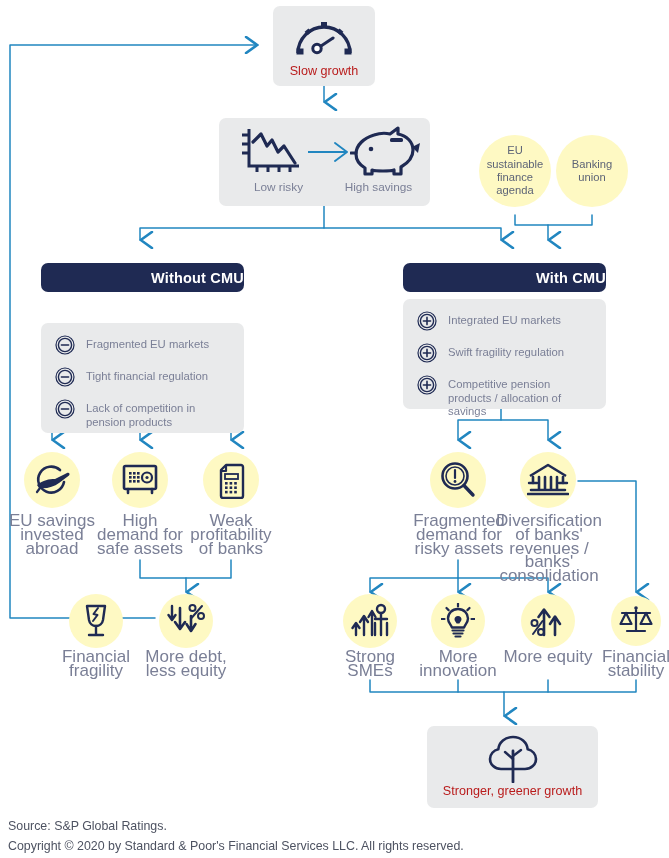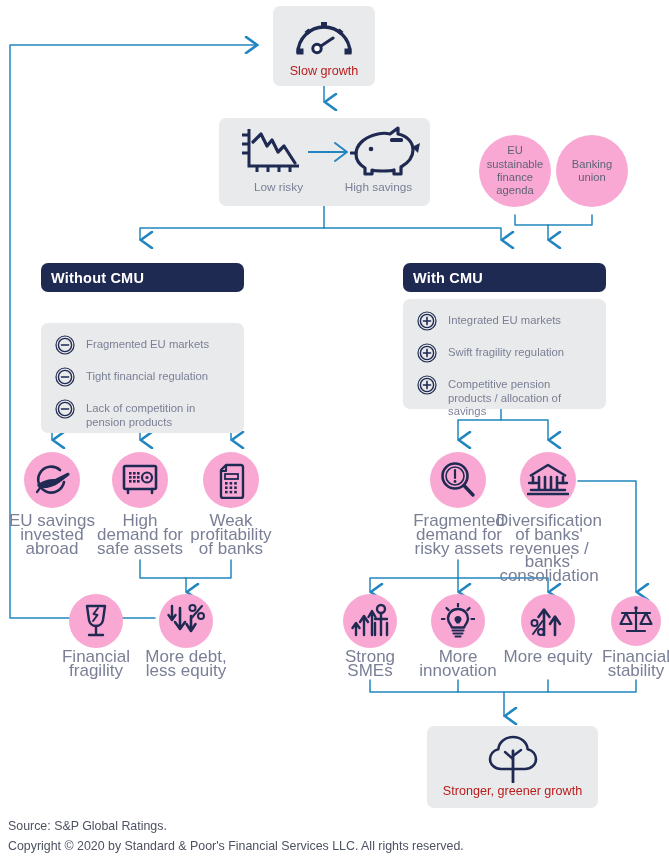--- a/index.html
+++ b/index.html
@@ -14,38 +14,38 @@
 
   .node{position:absolute;box-sizing:border-box;}
 
   
   .greybox{background:#e9eaeb;border-radius:7px;}
 
   
   .hdr{
     background:#1f2a53;border-radius:7px;color:#ffffff;
     font-weight:bold;font-size:14.5px;letter-spacing:.2px;
-    display:flex;align-items:center;justify-content:flex-start;padding-left:10px;
+    display:flex;align-items:center;justify-content:flex-end;
   }
 
   
   .blist{padding:13px 12px 12px 14px;}
   .brow{display:flex;align-items:flex-start;margin-bottom:13px;}
   .brow:last-child{margin-bottom:0;}
   .bico{width:20px;height:20px;flex:0 0 20px;margin-right:11px;margin-top:-1px;}
   .btxt{color:#7a7f96;font-size:11.3px;line-height:13.6px;padding-top:2px;}
 
   
   .cap{
     position:absolute;text-align:center;color:#7a7f96;
     font-size:17px;line-height:13.8px;
   }
 
   
-  .circ{position:absolute;border-radius:50%;background:#f9a8d4;}
+  .circ{position:absolute;border-radius:50%;background:#fef9c3;}
   .circtext{
     display:flex;align-items:center;justify-content:center;text-align:center;
     color:#5d6477;font-size:11.2px;line-height:13.4px;
   }
 
   .iconwrap{position:absolute;display:flex;align-items:center;justify-content:center;}
 
   
   .boxlabel{
     position:absolute;width:100%;text-align:center;

